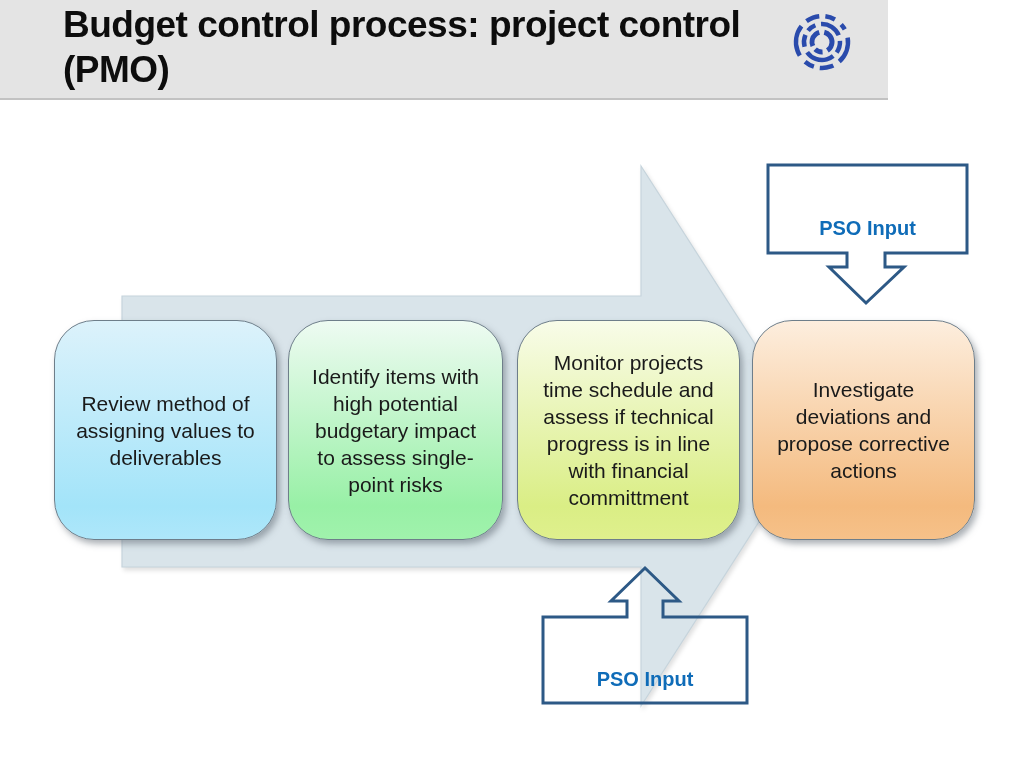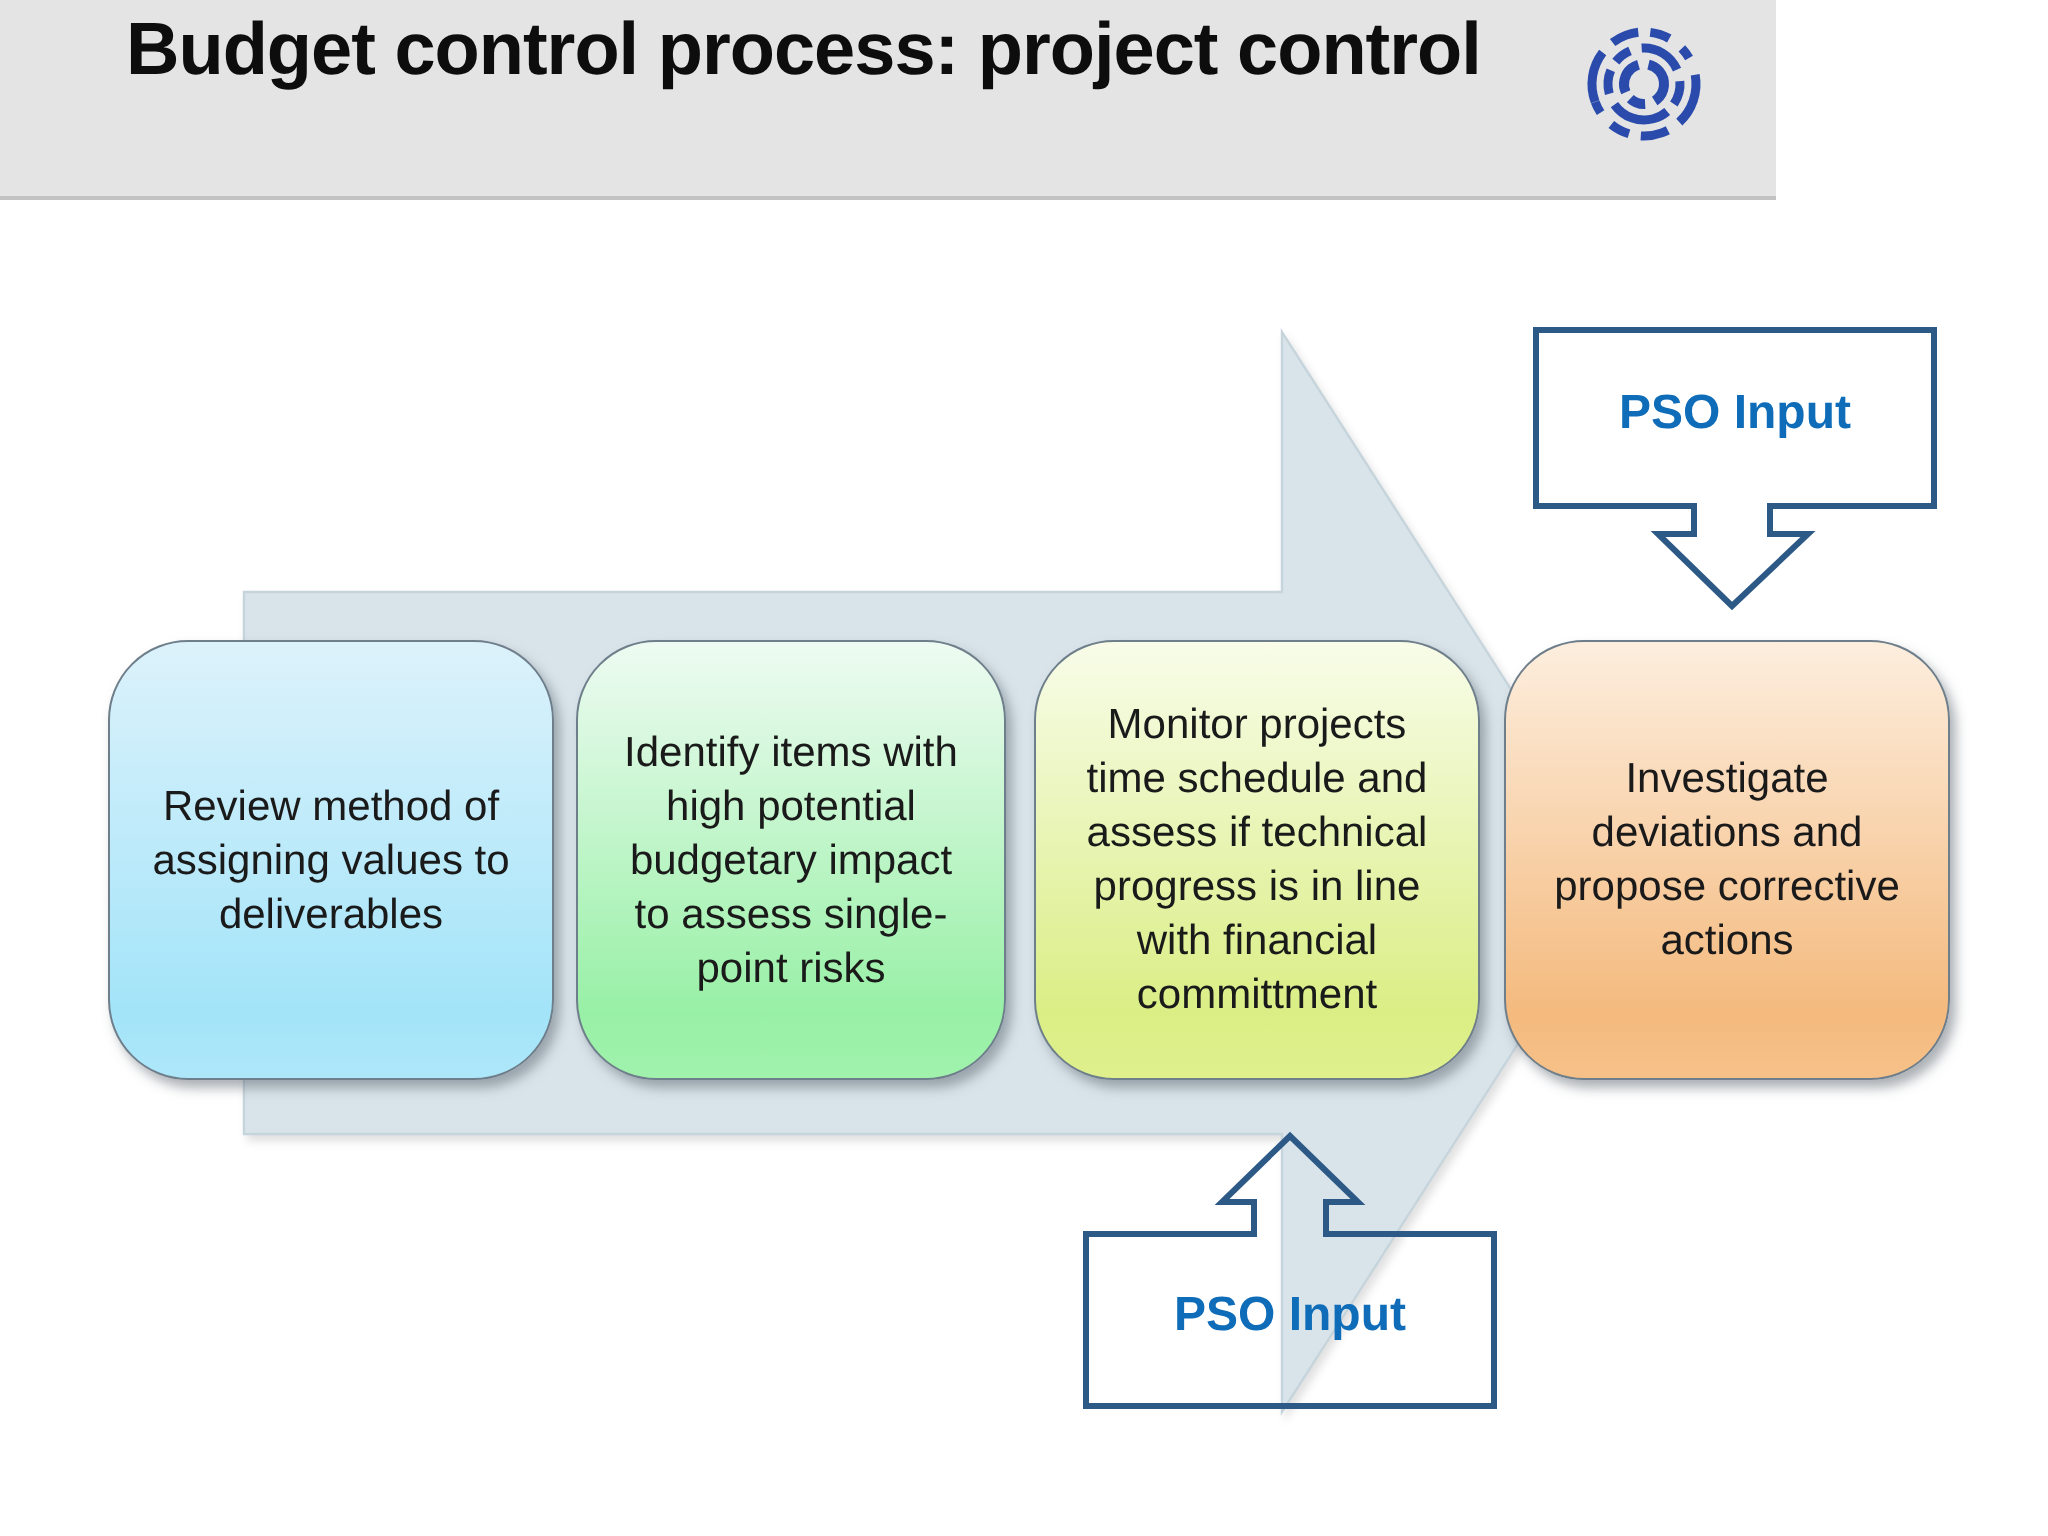--- a/index.html
+++ b/index.html
@@ -27,22 +27,23 @@
     box-shadow:3px 4px 6px rgba(90,100,110,0.5);
     display:flex;align-items:center;justify-content:center;text-align:center;
     font-size:21px;line-height:27px;color:#1a1a1a;padding:10px 16px;
   }
   .step-1{left:54px;width:223px;background:linear-gradient(to bottom,#dcf2fb 0%,#a3e4f9 85%,#aee7fa 100%);}
   .step-2{left:288px;width:215px;background:linear-gradient(to bottom,#eefbf2 0%,#98f0a6 85%,#a0f2ac 100%);text-align:center;}
   .step-3{left:517px;width:223px;background:linear-gradient(to bottom,#f8fce9 0%,#daee85 85%,#dff08d 100%);}
   .step-4{left:752px;width:223px;background:linear-gradient(to bottom,#fdeede 0%,#f4ba7e 85%,#f6c189 100%);}
   
   .pso-label{
-    position:absolute;font-size:24px;font-weight:bold;color:#0f6cb8;
+    position:absolute;font-size:20px;font-weight:bold;color:#0f6cb8;
     text-align:center;
+    margin-top:24px;
   }
   #pso-label-top{left:768px;top:193px;width:199px;}
   #pso-label-bottom{left:543px;top:644px;width:204px;}
   
   #footer{
     position:absolute;left:538px;top:736px;
     font-size:17.5px;color:#0b0b0b;white-space:nowrap;
   }
 </style>
 </head>
@@ -71,20 +72,21 @@
     <path d="M 768,165 H 967 V 253 H 885 V 267 H 904 L 866,303 L 829,267 H 847 V 253 H 768 Z" fill="#ffffff" stroke="#2d5986" stroke-width="3" stroke-linejoin="miter"></path>
     <path d="M 543,703 V 617 H 627 V 601 H 611 L 645,568 L 679,601 H 663 V 617 H 747 V 703 Z" fill="none" stroke="#2d5986" stroke-width="3" stroke-linejoin="miter"></path>
   </svg>
 
   <div class="pso-label" id="pso-label-top">PSO Input</div>
   <div class="pso-label" id="pso-label-bottom">PSO Input</div>
 
   <div id="header">
     <div id="title">
       <span>Budget control process: project control</span><br>
+      <span>(PMO)</span>
     </div>
     <svg id="logo" width="68" height="68" viewBox="0 0 68 68">
       <g stroke="#2a4bac" fill="none" stroke-linecap="butt">
         <circle cx="34" cy="34" r="10" stroke-width="5" stroke-dasharray="17 5 8 4" transform="rotate(-40 34 34)"></circle>
         <circle cx="34" cy="34" r="18" stroke-width="4.5" stroke-dasharray="22 6 12 5 9 6" transform="rotate(75 34 34)"></circle>
         <circle cx="34" cy="34" r="26" stroke-width="4.5" stroke-dasharray="26 7 14 6 10 8 6 9" transform="rotate(160 34 34)"></circle>
       </g>
     </svg>
   </div>
 

